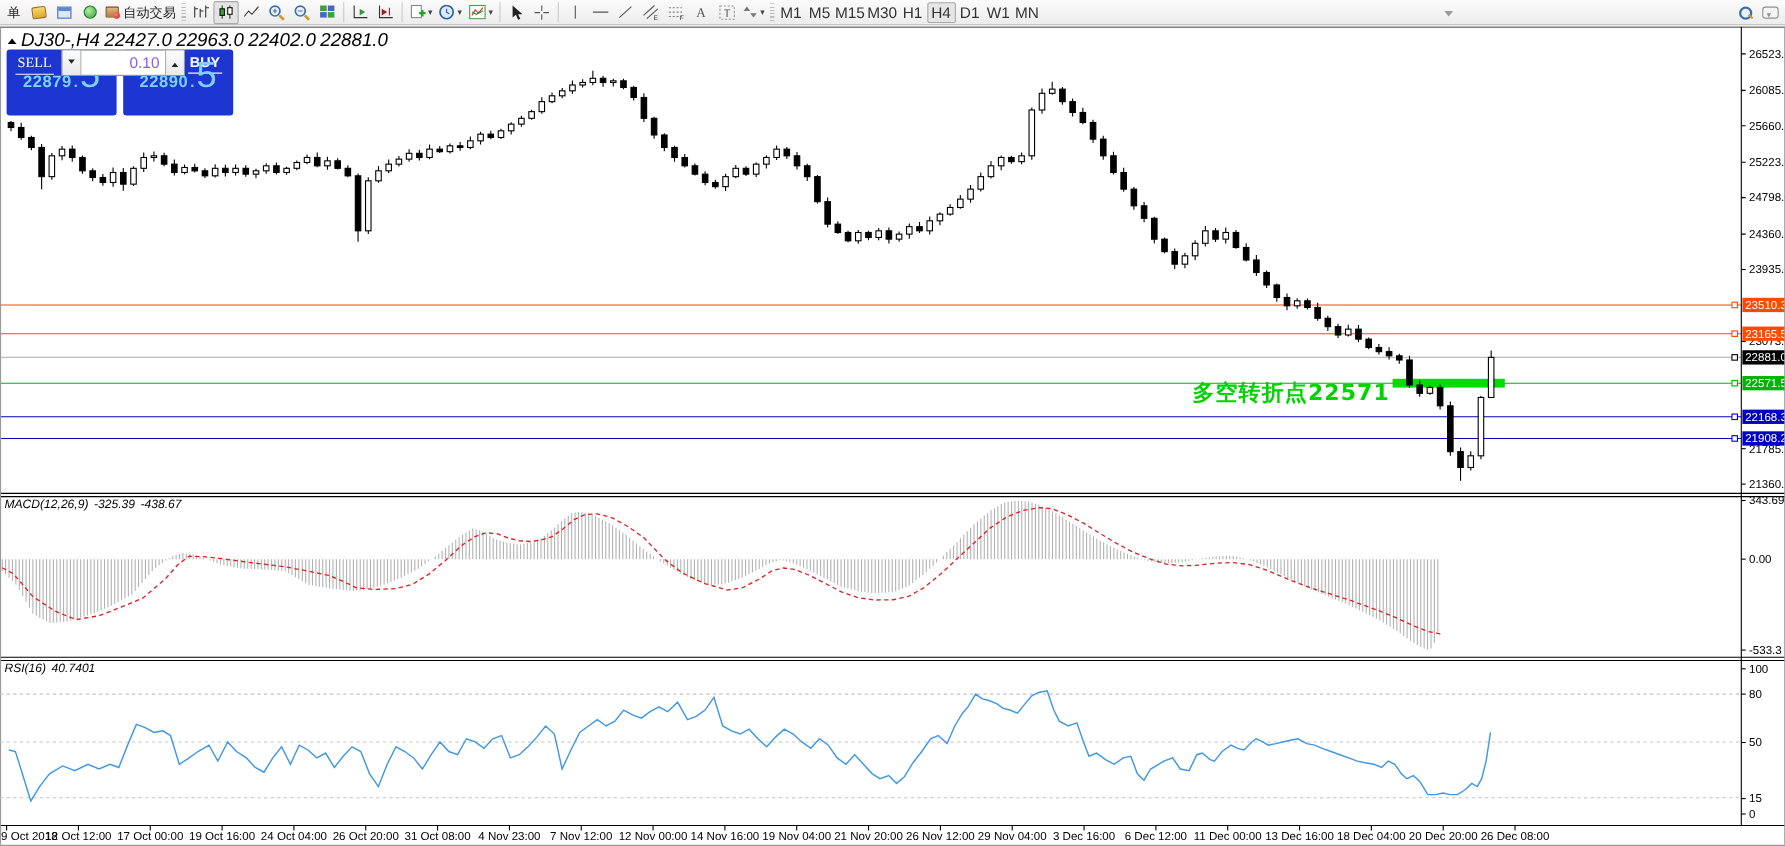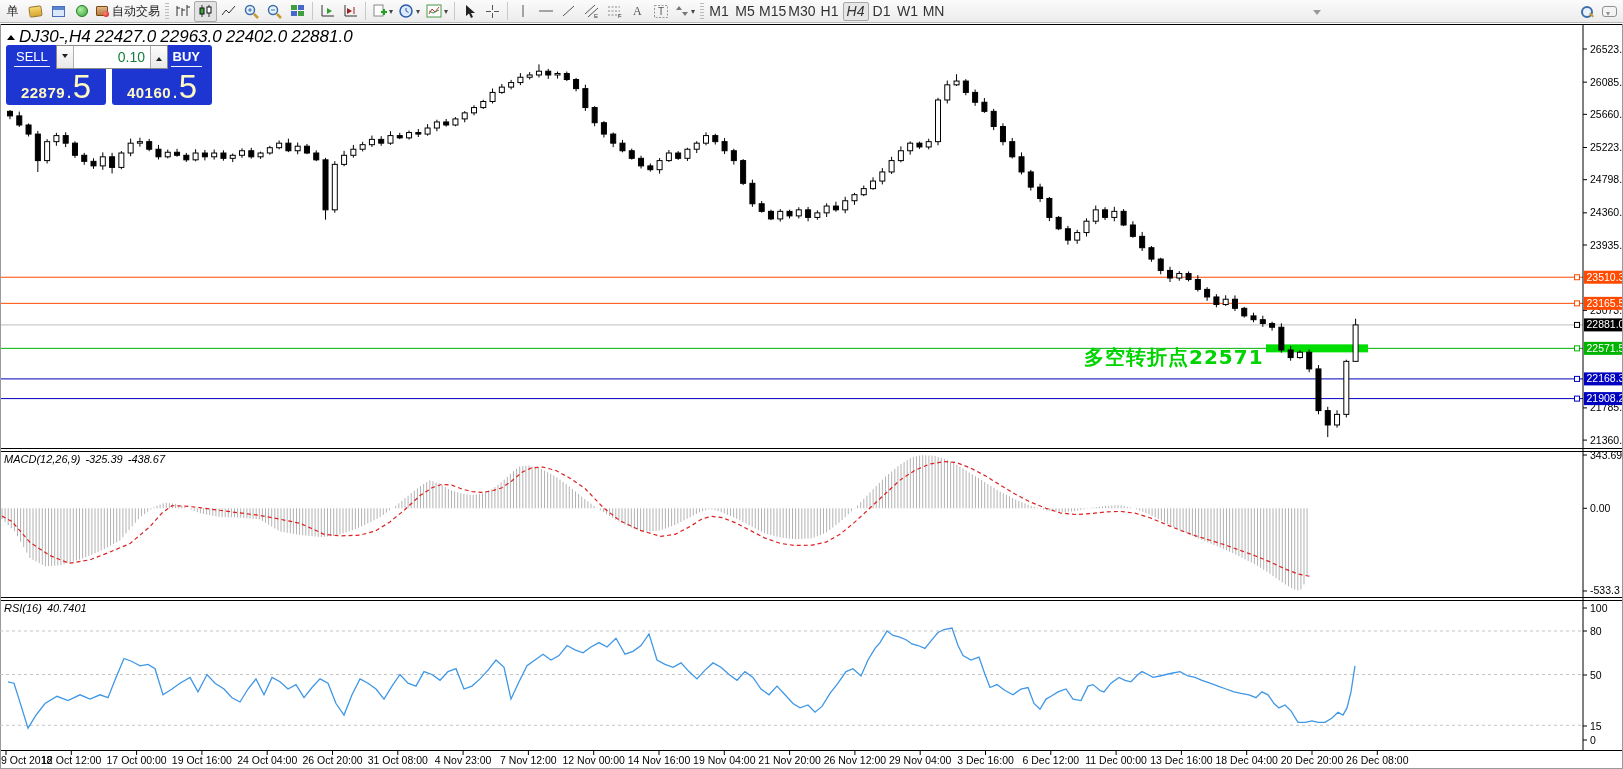--- a/index.html
+++ b/index.html
@@ -11,21 +11,21 @@
     display:flex; align-items:center; padding-left:1px; }
   .tbtn { height:21px; min-width:23px; display:flex; align-items:center; justify-content:center;
     padding:0 2px; color:#222; font-size:12px; position:relative; border:1px solid transparent; }
   .tbtn.pressed { background:#e3e3e3; border:1px solid #aaa; border-radius:2px; }
   .sep { width:1px; height:18px; background:#c9c9c9; margin:0 3px; }
   .grip { width:4px; height:16px; margin:0 2px;
     background:repeating-linear-gradient(#bbb 0 1px, transparent 1px 3px); }
   .caret { font-size:8px; color:#444; margin-left:2px; }
   .tf { height:19px; min-width:26px; display:flex; align-items:center; justify-content:center;
     font-size:14px; color:#333; border:1px solid transparent; }
-  .tf.active { background:#e6e6e6; border:1px solid #a8a8a8; border-radius:2px;font-style:italic; }
+  .tf.active { background:#e6e6e6; border:1px solid #a8a8a8; border-radius:2px; }
   #tb-right { position:absolute; right:2px; top:1px; display:flex; }
   
   .i-goldbox { width:13px; height:11px; background:linear-gradient(#f6d96e,#d9a62e);
     border:1px solid #96701c; border-radius:2px; transform:rotate(-8deg); }
   .i-bluewin { width:13px; height:11px; background:#dbe7fa; border:1px solid #4a6fb8; }
   .i-bluewin::before { content:""; display:block; height:3px; background:#5a85d0; }
   .i-signal { width:12px; height:12px; border-radius:50%;
     background:radial-gradient(circle at 35% 35%, #aef0a0, #3da23d); border:1px solid #1f7a1f; }
   .i-auto { width:12px; height:10px; background:linear-gradient(#e0b68a,#b97a3e);
     border:1px solid #7a4a14; border-radius:1px; position:relative; }
@@ -44,34 +44,34 @@
   
   #chart-title { position:absolute; left:7px; top:27px; font-size:17px; color:#000; z-index:5;font-style:italic; }
   #chart-title span { margin-right:4px; }
   .collapse-tri { display:inline-block; width:0; height:0; border:4px solid transparent;
     border-bottom:5px solid #000; transform:translateY(-2px); margin-right:2px; }
   #trade-panel { position:absolute; left:6px; top:45px; width:206px; height:60px; z-index:6; }
   .tile { position:absolute; top:0; width:100px; height:60px; background:#1d36d2; border-radius:3px; }
   #tile-sell { left:0; } #tile-buy { left:106px; }
   .side-label { position:absolute; top:4px; color:#fff; font-size:13px;
     border-bottom:1px solid rgba(255,255,255,.95); padding:0 2px 2px 2px; }
-  #sell-label { left:8px; } #buy-label { right:10px;font-weight:bold; }
-  .bigprice { position:absolute; bottom:2px; width:100%; display:flex;
-    justify-content:center; align-items:baseline; color:#fef9c3; }
+  #sell-label { left:8px;font-family:Liberation Serif, serif; } #buy-label { right:10px;font-weight:bold; }
+  .bigprice { position:absolute; bottom:20px; width:100%; display:flex;
+    justify-content:center; align-items:baseline; color:#7dd3fc; }
   .bp-int { font-size:15px; font-weight:bold; letter-spacing:.5px; }
   .bp-dot { font-size:20px; margin:0 1px; }
   .bp-frac { font-size:33px; font-weight:300; line-height:.8; }
   #vol-stepper { position:absolute; left:50px; top:0; width:112px; height:24px; background:#fff;
     border:1px solid #8a8a8a; display:flex; z-index:7; }
   .step-btn { width:17px; height:100%; background:linear-gradient(#fdfdfd,#e8e8e8);
     display:flex; align-items:center; justify-content:center; }
   #vol-down { border-right:1px solid #b0b0b0; } #vol-up { border-left:1px solid #b0b0b0; }
   .tri-up { width:0; height:0; border:3px solid transparent; border-bottom:4px solid #222; }
   .tri-dn { width:0; height:0; border:3px solid transparent; border-top:4px solid #222; }
-  #vol-value { flex:1; font-size:14px; color:#15803d; text-align:right; padding:3px 5px 0 0; }
+  #vol-value { flex:1; font-size:14px; color:#8b5cf6; text-align:right; padding:3px 5px 0 0; }
   .ind-label { position:absolute; left:4px; font-size:11px; color:#000; z-index:4;font-style:italic; }
   .ind-label span { margin-right:5px; }
   #macd-label { top:453px; } #rsi-label { top:602px; }
   #annotation { position:absolute; left:1084px; top:344px; font-size:20px; font-weight:bold;
     z-index:4; letter-spacing:1px; font-family:"DejaVu Sans","Liberation Sans",sans-serif; }
   #chart-svg { position:absolute; left:0; top:24px; z-index:1; }
   #overflow-tri { position:absolute; left:1313px; top:15px; z-index:3; }
 </style>
 </head>
 <body>
@@ -1113,21 +1113,21 @@
     <span class="side-label" id="sell-label">SELL</span>
     <div class="bigprice">
       <span class="bp-int">22879</span>
         <span class="bp-dot">.</span>
         <span class="bp-frac">5</span>
     </div>
   </div>
   <div class="tile" id="tile-buy">
     <span class="side-label" id="buy-label">BUY</span>
     <div class="bigprice">
-      <span class="bp-int">40160</span>
+      <span class="bp-int">22890</span>
         <span class="bp-dot">.</span>
         <span class="bp-frac">5</span>
     </div>
   </div>
   <div id="vol-stepper">
     <div class="step-btn" id="vol-down">
         <span class="tri-dn"></span>
       </div>
     <div id="vol-value">0.10</div>
     <div class="step-btn" id="vol-up">

